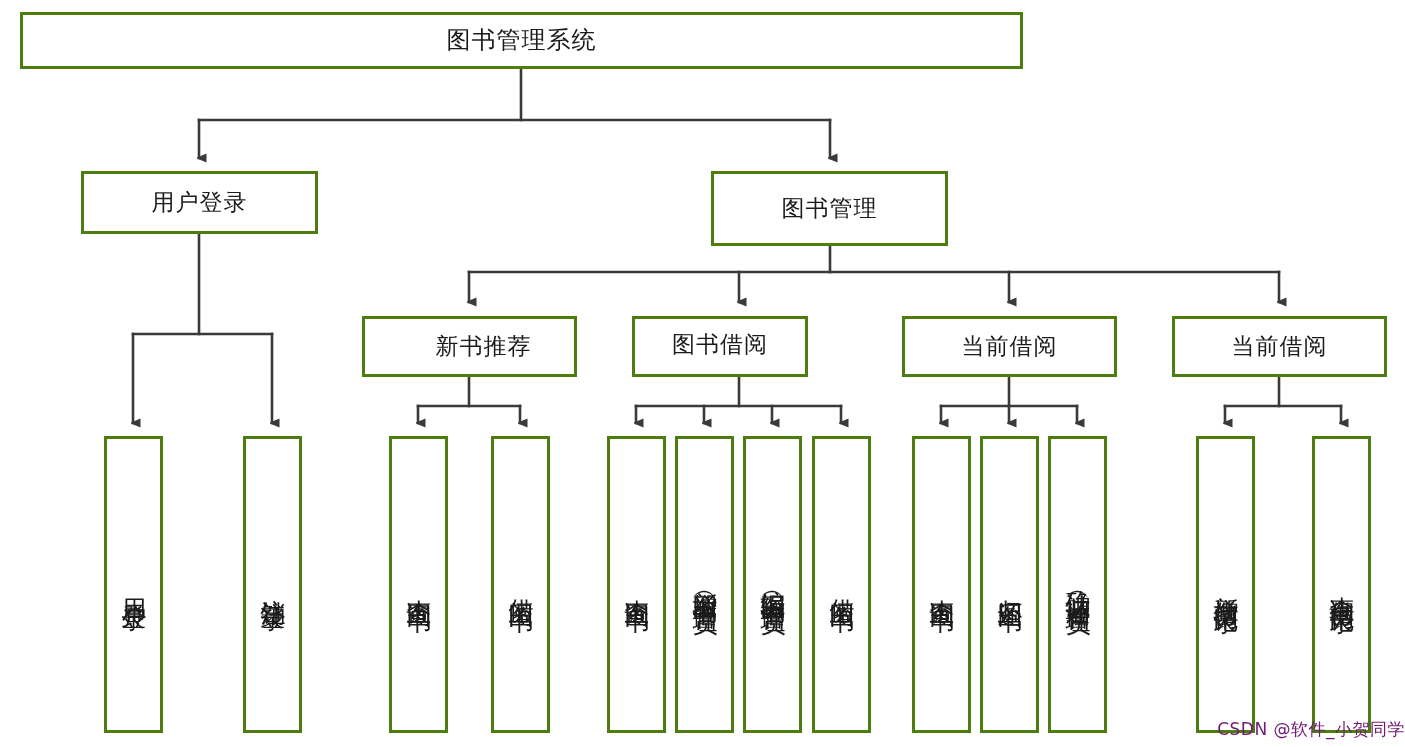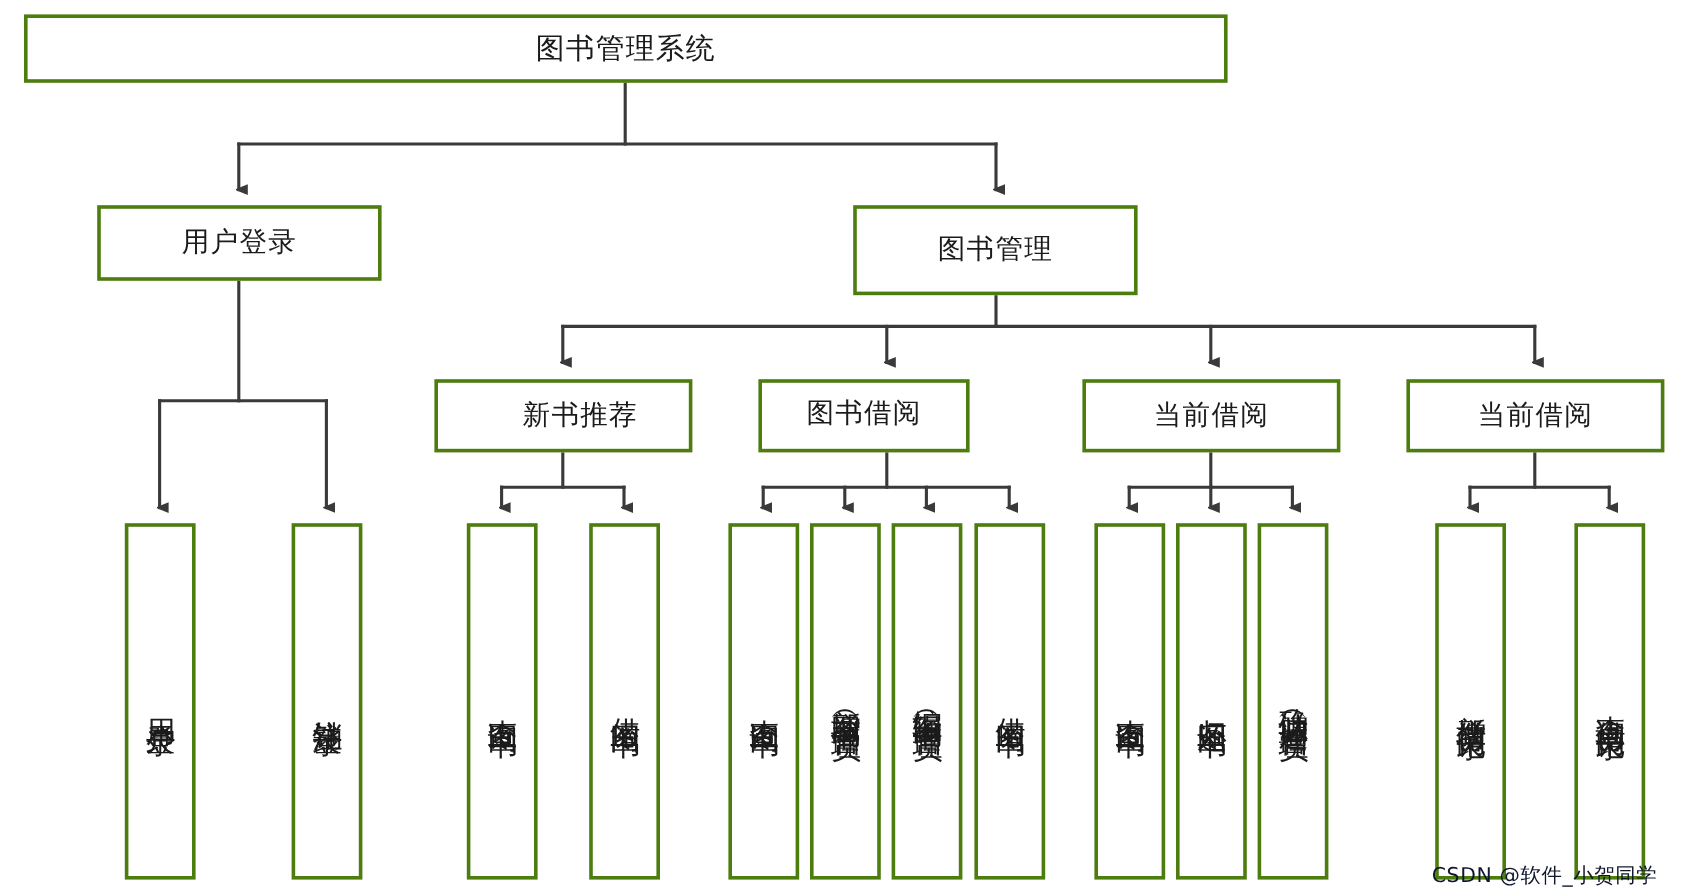--- a/index.html
+++ b/index.html
@@ -56,24 +56,24 @@
   .node.vertical .label {
     writing-mode: vertical-rl;
     text-orientation: upright;
     font-size: 25px;
     line-height: 1.12;
     letter-spacing: 3px;
     white-space: nowrap;
   }
   .watermark {
     position: absolute;
-    right: 24px;
+    right: 0;
     bottom: 6px;
     font-size: 17px;
-    color: #0f172a;
+    color: #701a75;
     letter-spacing: 0.5px;
     white-space: nowrap;
     font-family: "DejaVu Sans", "Liberation Sans", sans-serif;
   }
 </style>
 </head>
 <body>
 
 <div id="canvas">
 

